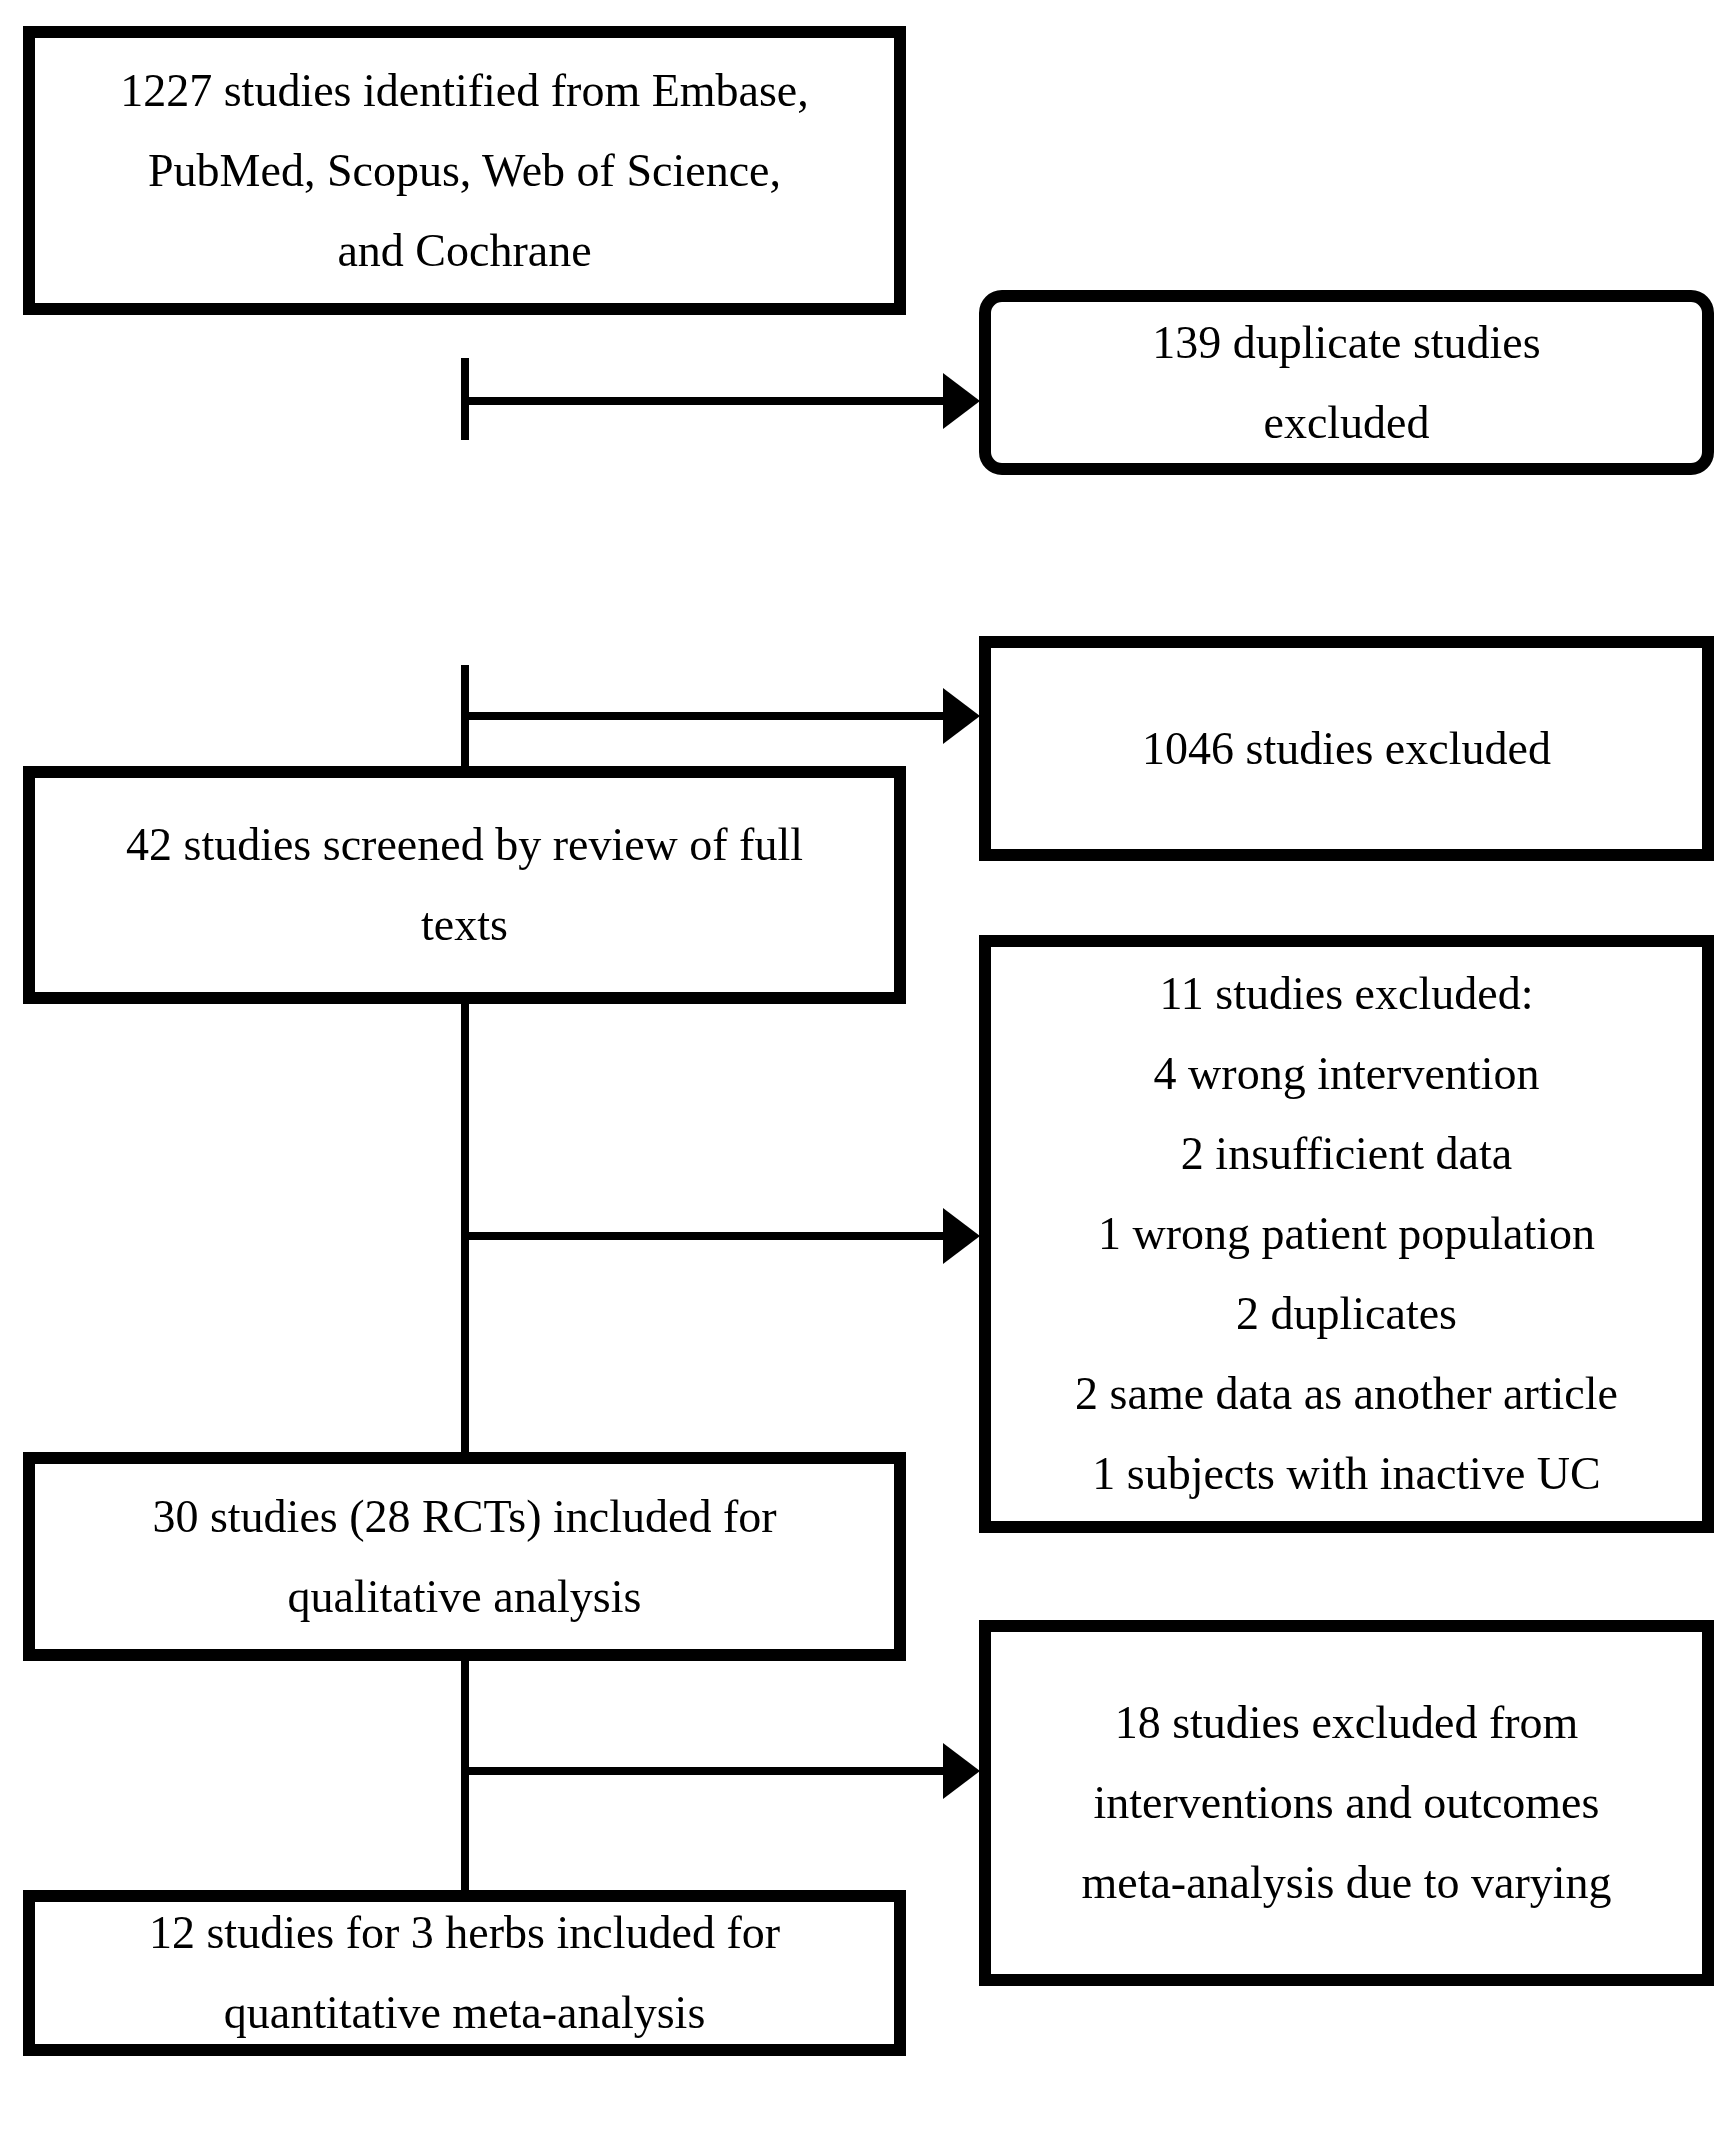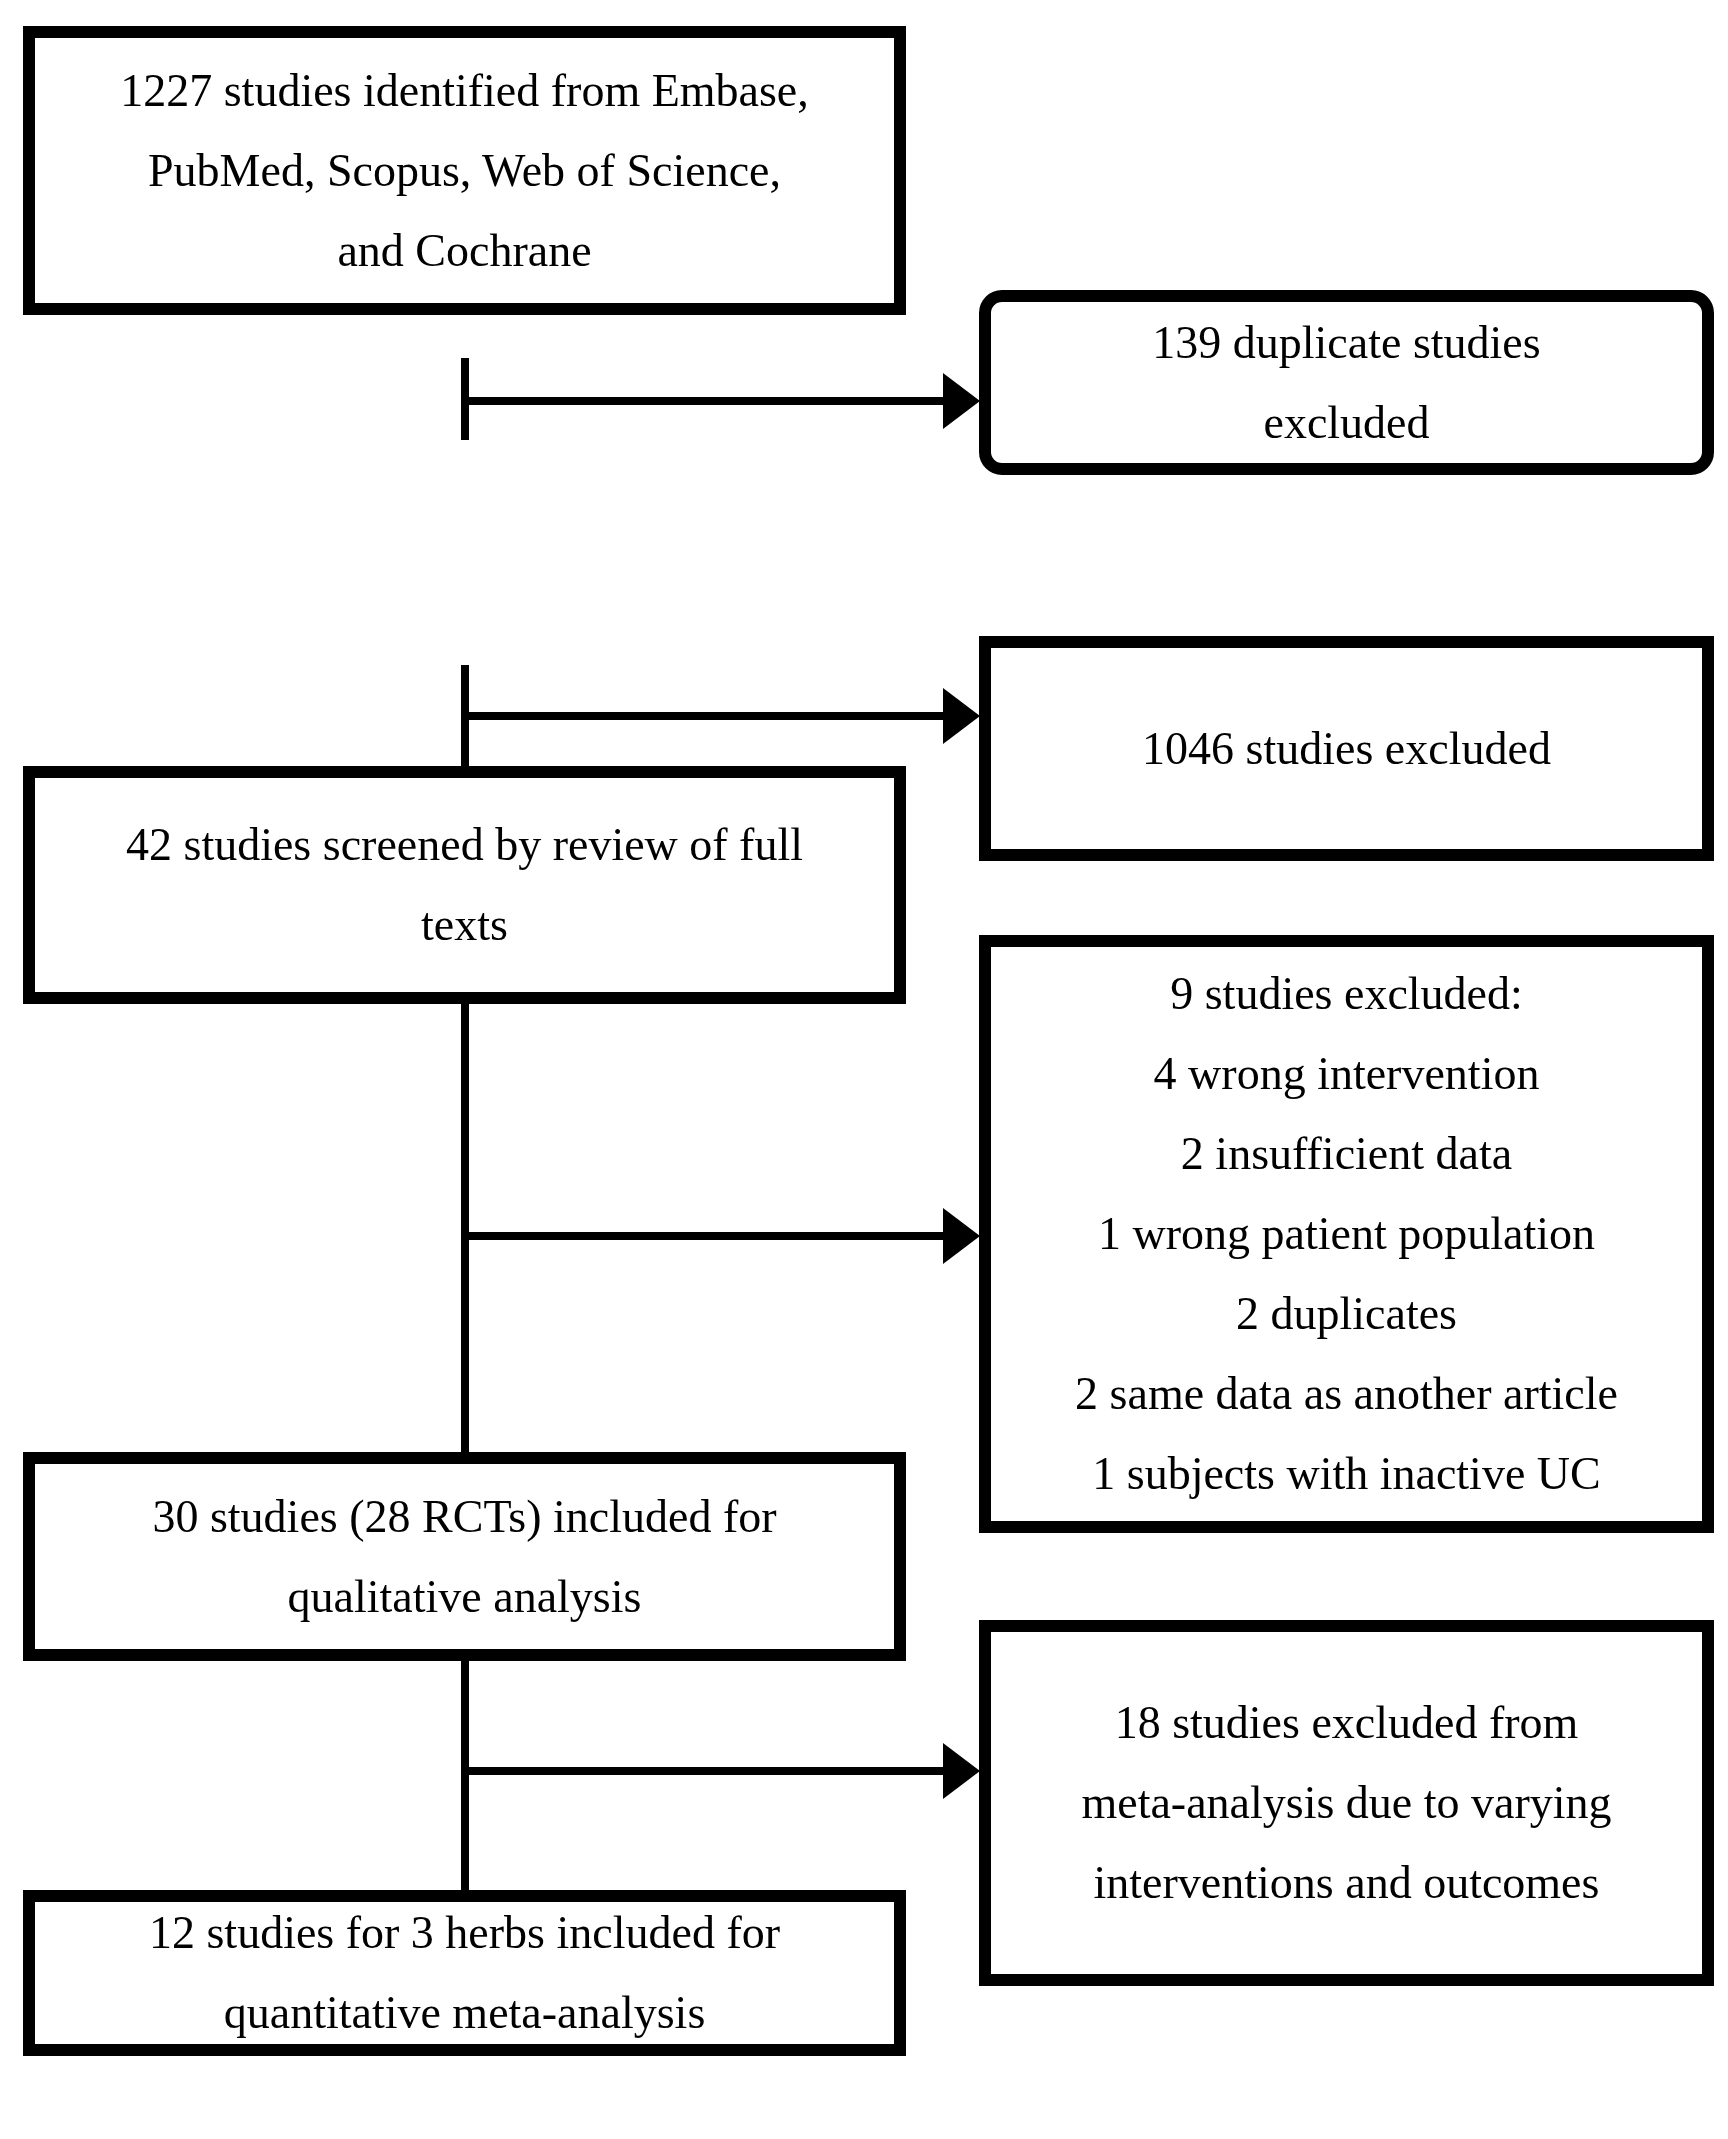--- a/index.html
+++ b/index.html
@@ -106,32 +106,32 @@
     </div>
 
   <div class="box rbox r1">
       <div class="line">139 duplicate studies</div>
       <div class="line">excluded</div>
     </div>
   <div class="box rbox r2">
       <div class="line">1046 studies excluded</div>
     </div>
   <div class="box rbox r3">
-      <div class="line">9 studies excluded:</div>
+      <div class="line">11 studies excluded:</div>
       <div class="line">4 wrong intervention</div>
       <div class="line">2 insufficient data</div>
       <div class="line">1 wrong patient population</div>
       <div class="line">2 duplicates</div>
       <div class="line">2 same data as another article</div>
       <div class="line">1 subjects with inactive UC</div>
     </div>
   <div class="box rbox r4">
       <div class="line">18 studies excluded from</div>
+      <div class="line">interventions and outcomes</div>
       <div class="line">meta-analysis due to varying</div>
-      <div class="line">interventions and outcomes</div>
     </div>
 
   <div class="vline v1"></div>
   <div class="vline v2"></div>
   <div class="vline v3"></div>
   <div class="vline v4"></div>
 
   <div class="hline a1"></div>
   <div class="hline a2"></div>
   <div class="hline a3"></div>

